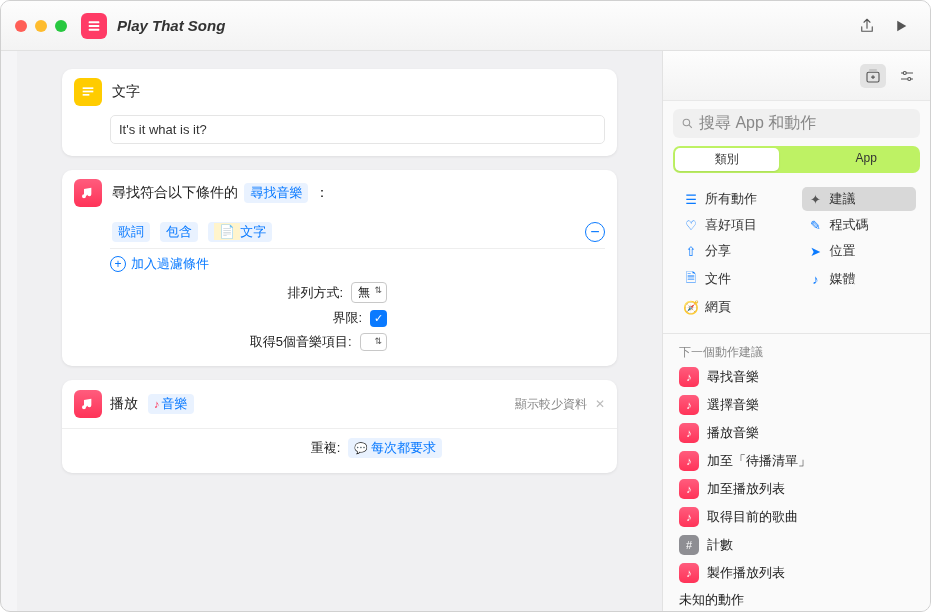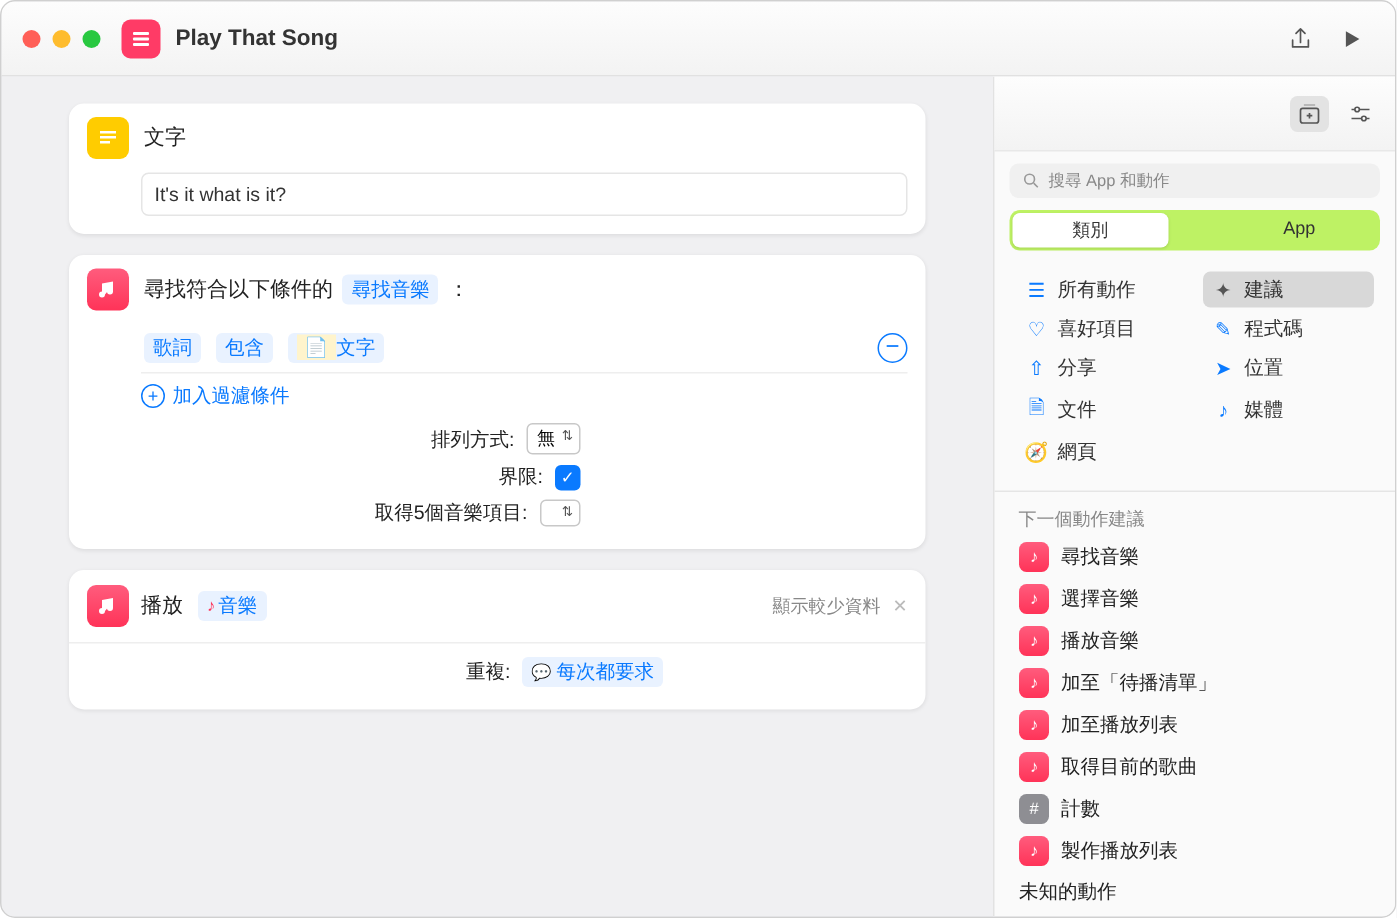--- a/index.html
+++ b/index.html
@@ -6,25 +6,25 @@
 body { background:#fff; width:931px; height:612px; overflow:hidden; }
 .window { width:931px; height:612px; border:1px solid #d0d0d0; border-radius:10px; overflow:hidden; display:flex; flex-direction:column; background:#f5f5f7; }
 .titlebar { height:50px; display:flex; align-items:center; padding:0 14px; background:linear-gradient(#fdfdfd,#f3f3f3); border-bottom:1px solid #e1e1e1; }
 .traffic { display:flex; gap:8px; margin-right:14px; }
 .dot { width:12px; height:12px; border-radius:50%; }
 .red { background:#ff5f57; }
 .yellow { background:#febc2e; }
 .green { background:#28c840; }
 .app-icon { width:26px; height:26px; border-radius:6px; background:#ff3b66; display:flex; align-items:center; justify-content:center; margin-right:10px; }
 .app-icon svg { width:16px; height:16px; fill:#fff; }
-.title { font-size:15px; font-weight:600; color:#333; }
+.title { font-size:15px; font-weight:600; color:#333;font-style:italic; }
 .titlebar-spacer { flex:1; }
 .tb-btn { width:30px; height:26px; display:flex; align-items:center; justify-content:center; margin-left:4px; color:#555; cursor:pointer; border-radius:5px; }
 .tb-btn svg { width:18px; height:18px; stroke:#555; fill:none; stroke-width:1.5; }
-.content { flex:1; display:flex; overflow:hidden; }
+.content { flex:1; display:flex; overflow:hidden;padding-left:16px; }
 .canvas { flex:1; background:#f0f0f2; padding:18px 45px; overflow:auto; }
 .block { background:#fff; border-radius:10px; box-shadow:0 1px 3px rgba(0,0,0,0.08); margin-bottom:14px; position:relative; }
 .block-head { display:flex; align-items:center; padding:9px 12px; gap:10px; }
 .block-icon { width:28px; height:28px; border-radius:6px; display:flex; align-items:center; justify-content:center; }
 .bi-yellow { background:#ffcc00; }
 .bi-pink { background:linear-gradient(#ff5c7d,#ff3358); }
 .block-icon svg { width:16px; height:16px; fill:#fff; }
 .block-title { font-size:14px; font-weight:500; color:#222; }
 .block-body { padding:0 12px 12px 48px; }
 .text-input { width:100%; border:1px solid #e5e5e5; border-radius:5px; padding:6px 8px; font-size:13px; min-height:28px; color:#333; }
@@ -47,21 +47,21 @@
 .close-x { cursor:pointer; color:#bbb; }
 .play-body { padding:6px 12px 12px 48px; border-top:1px solid #eee; }
 .token-ask { background:#e9f2ff; color:#0a7aff; padding:1px 6px; border-radius:4px; font-size:13px; display:inline-flex; align-items:center; gap:3px; }
 .token-ask::before { content:"💬"; font-size:11px; }
 
 .sidebar { width:268px; background:#fafafa; border-left:1px solid #e2e2e2; display:flex; flex-direction:column; }
 .sb-top { padding:8px 10px; display:flex; gap:8px; justify-content:flex-end; height:50px; align-items:center; border-bottom:1px solid #e8e8e8; background:linear-gradient(#fdfdfd,#f3f3f3); }
 .sb-top .ic { width:26px; height:24px; display:flex; align-items:center; justify-content:center; color:#555; cursor:pointer; border-radius:5px; }
 .sb-top .ic.active { background:#e3e3e3; }
 .search-wrap { padding:8px 10px; }
-.search { background:rgba(0,0,0,0.04); border-radius:6px; padding:4px 8px; display:flex; align-items:center; gap:5px; color:#888; font-size:11px; }
+.search { background:rgba(0,0,0,0.04); border-radius:6px; padding:4px 8px; display:flex; align-items:center; gap:5px; color:#888; font-size:16px; }
 .seg { display:flex; margin:0 10px 8px; background:#bef264; border-radius:7px; padding:2px;gap:36px; }
 .seg-btn { flex:1; text-align:center; font-size:12px; padding:3px 0; border-radius:5px; cursor:pointer; color:#333; }
 .seg-btn.active { background:#fff; box-shadow:0 1px 2px rgba(0,0,0,0.1); }
 .cats { display:grid; grid-template-columns:1fr 1fr; gap:2px 10px; padding:6px 14px 10px; }
 .cat { display:flex; align-items:center; gap:6px; font-size:13px; color:#333; padding:3px 6px; border-radius:5px; cursor:pointer; }
 .cat.active { background:#d8d8d8; }
 .cat .ci { width:16px; display:flex; justify-content:center; font-size:13px; }
 .sb-section-title { font-size:12px; color:#888; padding:6px 16px 2px; }
 .action-list { overflow:auto; flex:1; }
 .action-item { display:flex; align-items:center; gap:8px; padding:4px 16px; font-size:13px; color:#222; cursor:pointer; }

